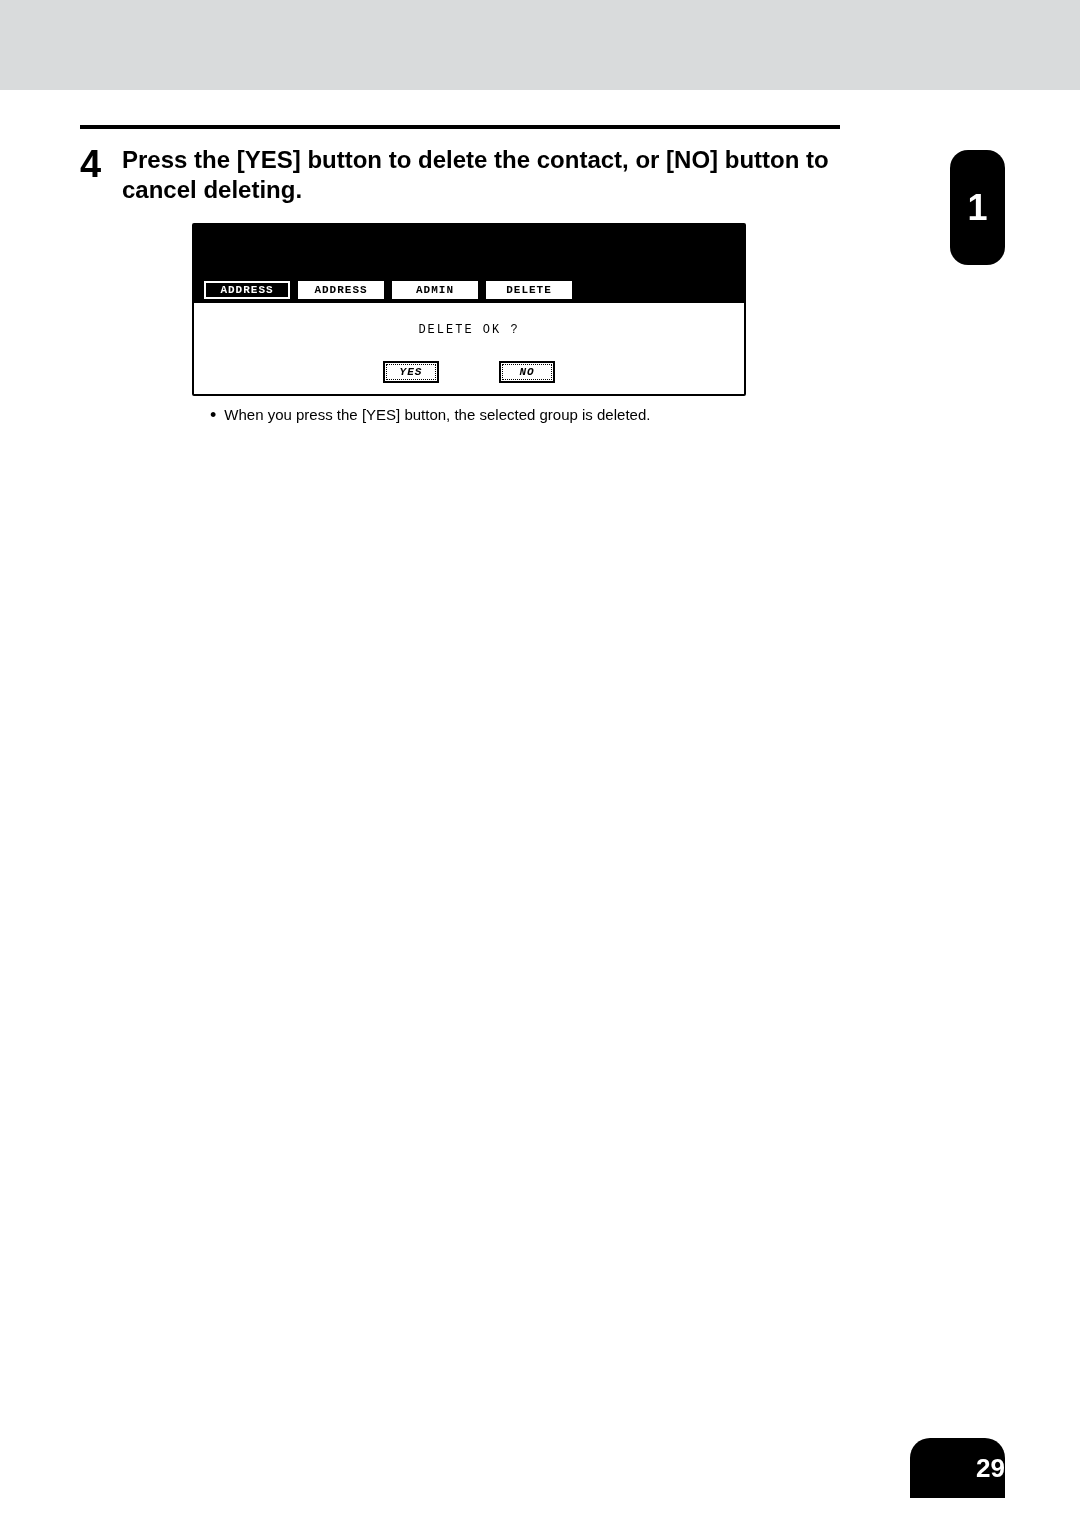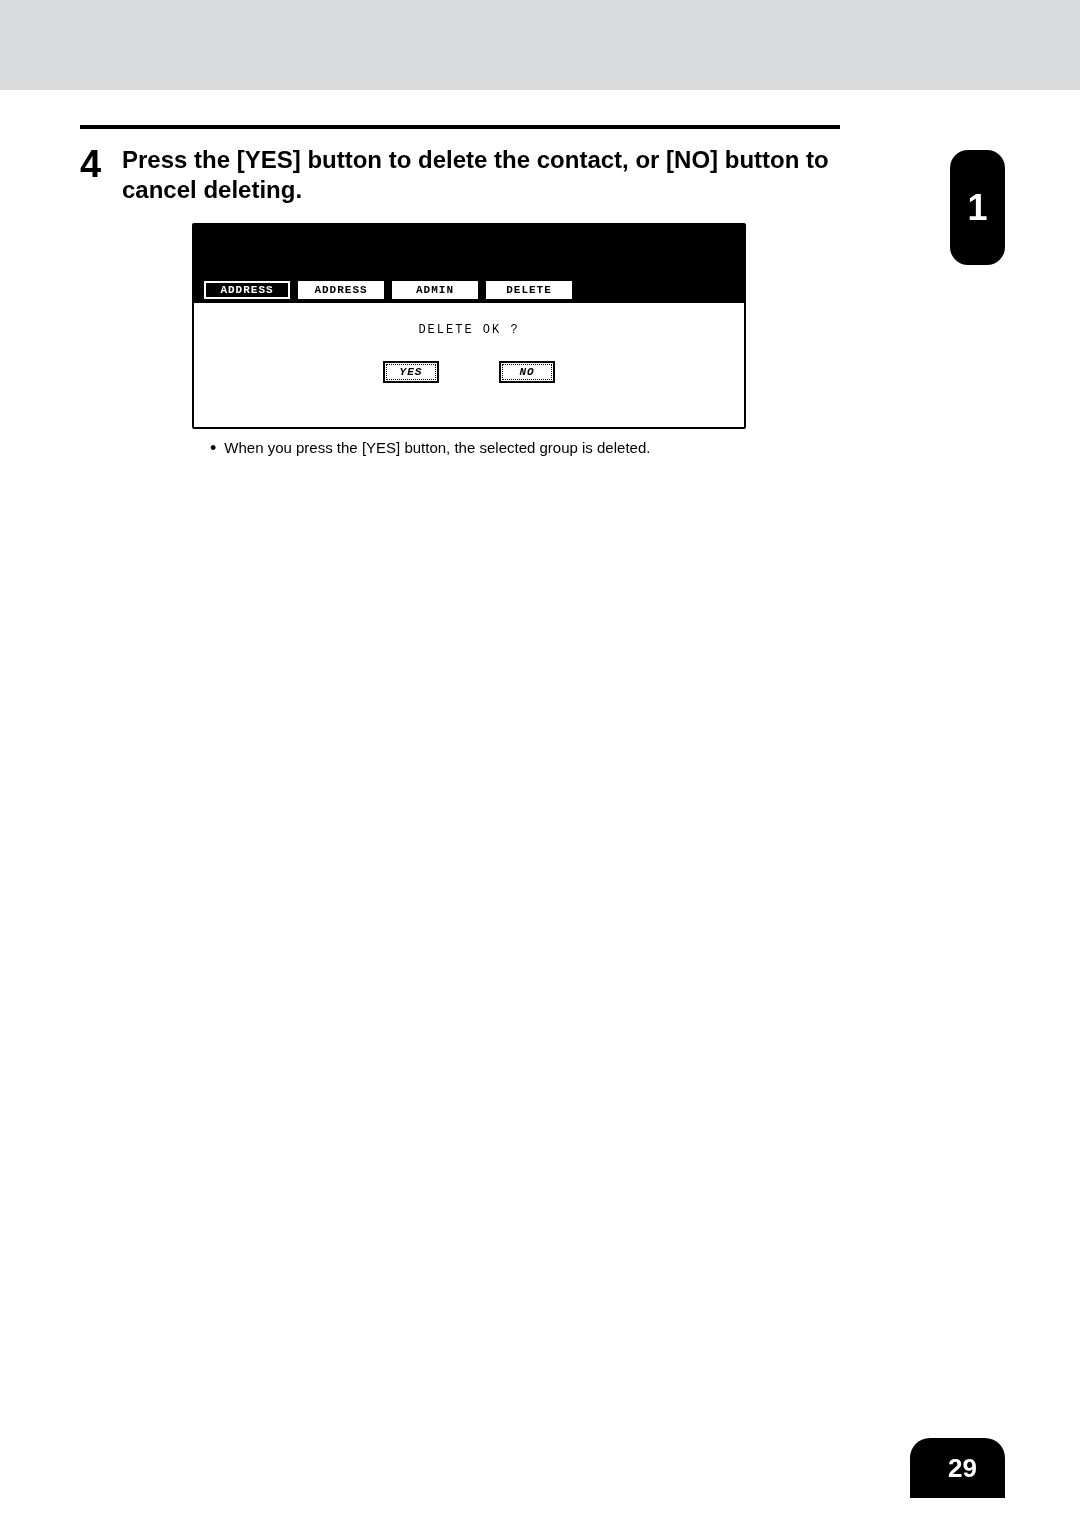--- a/index.html
+++ b/index.html
@@ -94,21 +94,21 @@
     justify-content: center;
     position: relative;
   }
   .lcd-tab.active {
     background: #000;
     color: #fff;
     border: 2px solid #fff;
   }
   .lcd-body {
     background: #fff;
-    padding: 20px 0 44px 0;
+    padding: 20px 0 11px 0;
     text-align: center;
   }
   .lcd-prompt {
     font-family: "Courier New", monospace;
     font-size: 12px;
     letter-spacing: 2px;
     margin-bottom: 24px;
     color: #000;
   }
   .lcd-buttons {
@@ -155,21 +155,21 @@
     bottom: 28px;
     width: 95px;
     height: 60px;
     background: #000;
     border-top-left-radius: 20px;
     border-top-right-radius: 20px;
     color: #fff;
     display: flex;
     align-items: center;
     justify-content: flex-end;
-    padding-right: 28px;
+    padding-right: 0;
     font-size: 26px;
     font-weight: 700;
   }
 </style>
 </head>
 <body>
 
 <div class="top-bar"></div>
 
 <div class="chapter-tab">1</div>

